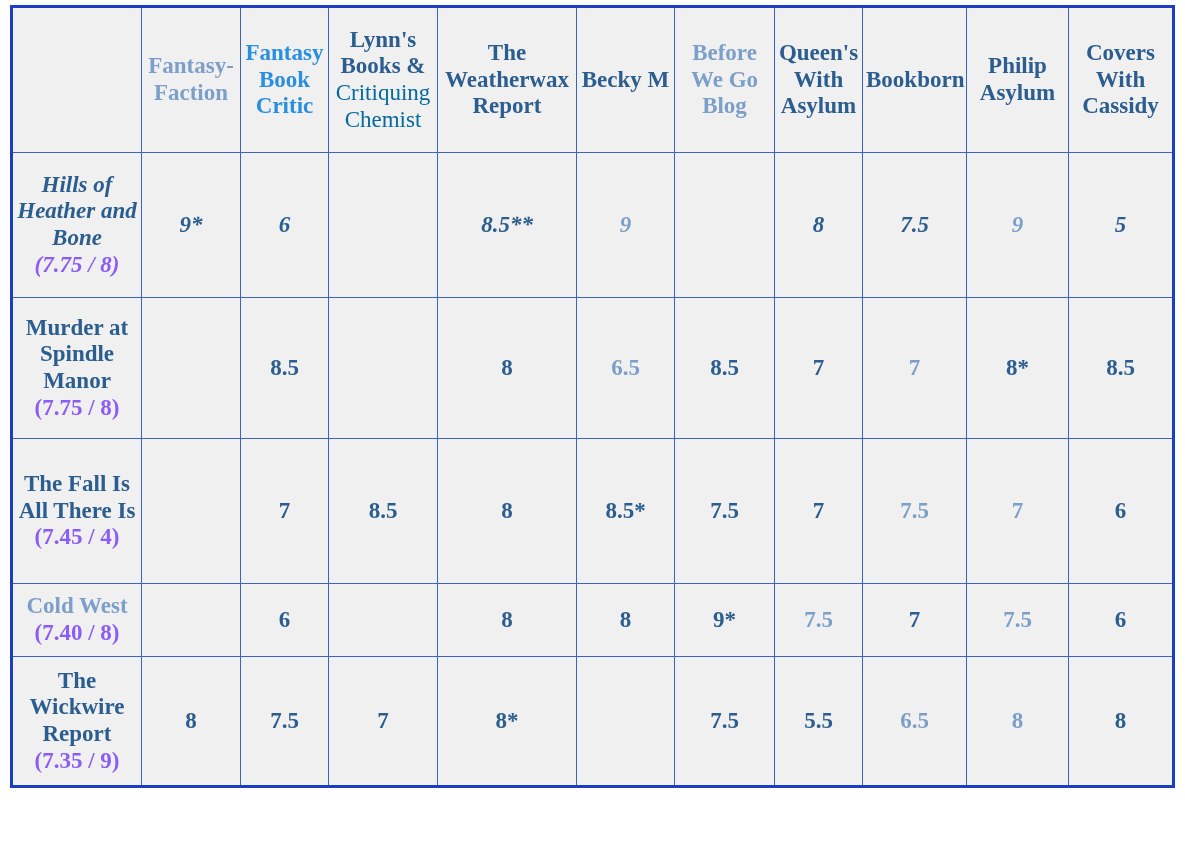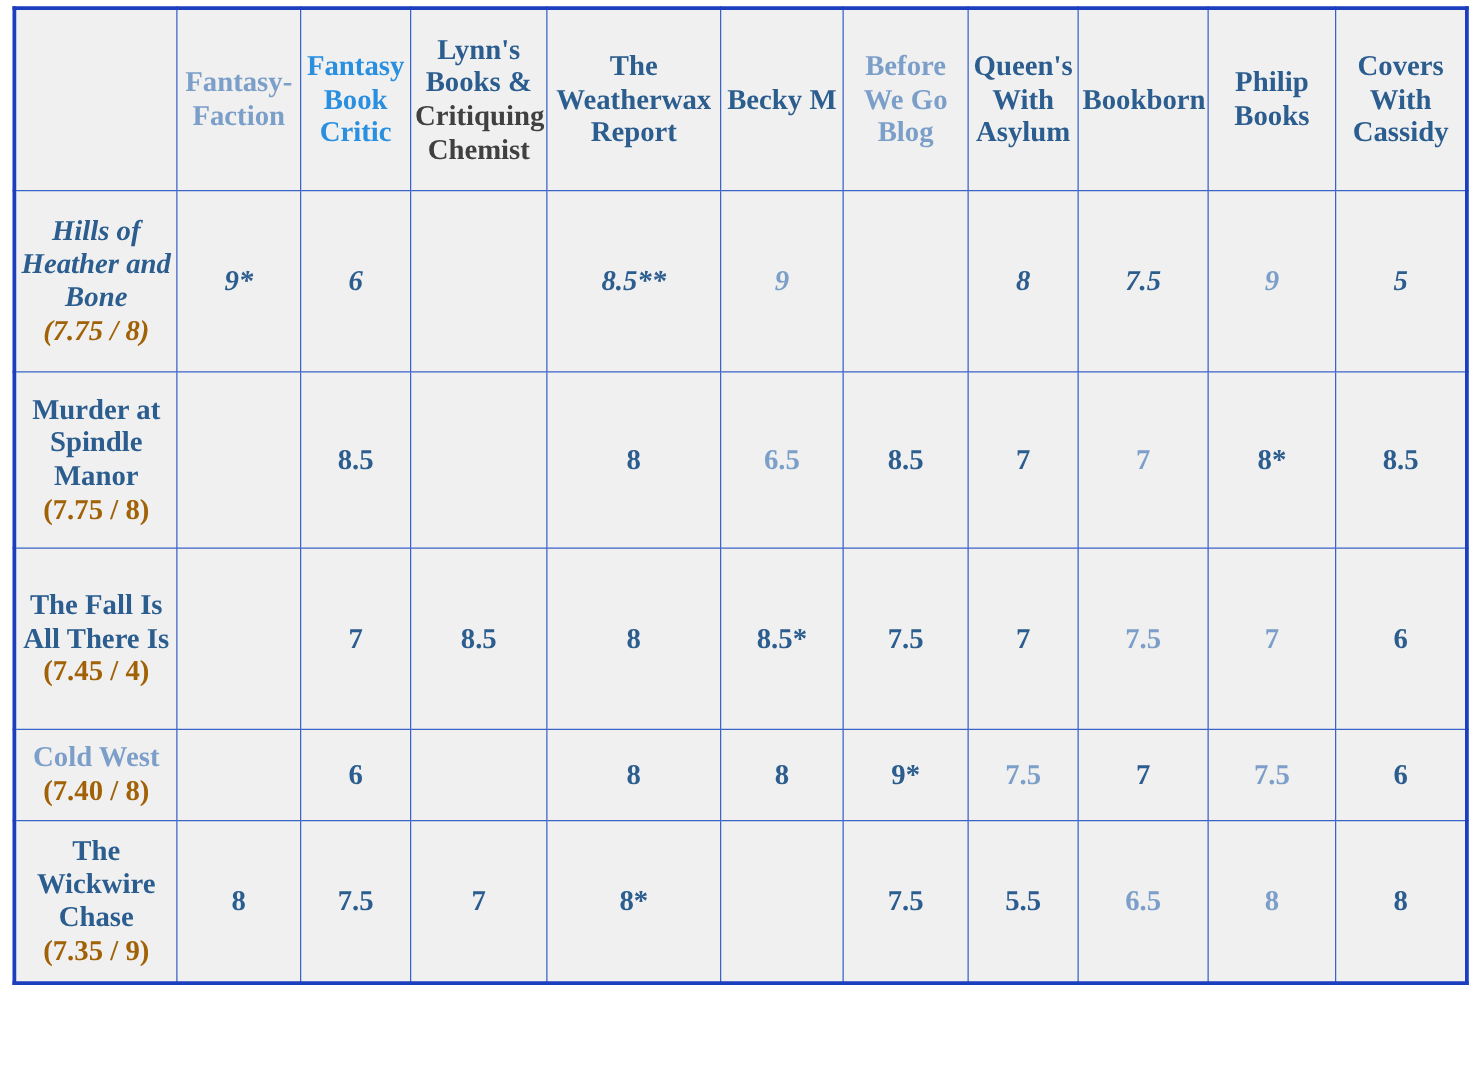--- a/index.html
+++ b/index.html
@@ -65,31 +65,31 @@
   .hdr-dark   { color: #2c5d8f; }
   .hdr-light  { color: #7c9fc9; }
 
   .hdr-link {
     color: #2a8fdf;
     cursor: pointer;
     display: inline;
   }
 
   .hdr-sub {
-    color: #404040;
-    font-weight: bold;
+    color: #0369a1;
+    font-weight: normal;
   }
 
   
   td.rowtitle {
     color: #2c5d8f;
     line-height: 1.2;
   }
   td.rowtitle .score {
-    color: #a16207;
+    color: #8b5cf6;
     display: block;
     white-space: nowrap;
   }
   td.rowtitle.light { color: #7c9fc9; }
 
   
   td.val        { color: #2c5d8f; }
   td.val.light  { color: #7c9fc9; }
   td.val.empty  { color: transparent; }
 
@@ -124,21 +124,21 @@
         <th class="corner"></th>
 
       <th class="hdr-light"><span>Fantasy-Faction</span></th>
           <th class="hdr-dark"><span class="hdr-link">Fantasy Book Critic</span></th>
           <th class="hdr-dark"><span>Lynn's Books &amp;</span><br><span class="hdr-sub">Critiquing Chemist</span></th>
           <th class="hdr-dark"><span>The Weatherwax Report</span></th>
           <th class="hdr-dark"><span>Becky M</span></th>
           <th class="hdr-light"><span>Before We Go Blog</span></th>
           <th class="hdr-dark"><span>Queen's With Asylum</span></th>
           <th class="hdr-dark"><span>Bookborn</span></th>
-          <th class="hdr-dark"><span>Philip Books</span></th>
+          <th class="hdr-dark"><span>Philip Asylum</span></th>
           <th class="hdr-dark"><span>Covers With Cassidy</span></th>
         </tr>
     </thead>
     <tbody>
 
     <tr class="r0">
           <td class="rowtitle"><span>Hills of Heather and Bone</span><span class="score">(7.75 / 8)</span></td>
           <td class="val">9*</td>
           <td class="val">6</td>
           <td class="val empty"></td>
@@ -183,21 +183,21 @@
           <td class="val empty"></td>
           <td class="val">8</td>
           <td class="val">8</td>
           <td class="val">9*</td>
           <td class="val light">7.5</td>
           <td class="val">7</td>
           <td class="val light">7.5</td>
           <td class="val">6</td>
         </tr>
         <tr class="r5">
-          <td class="rowtitle"><span>The Wickwire Chase</span><span class="score">(7.35 / 9)</span></td>
+          <td class="rowtitle"><span>The Wickwire Report</span><span class="score">(7.35 / 9)</span></td>
           <td class="val">8</td>
           <td class="val">7.5</td>
           <td class="val">7</td>
           <td class="val">8*</td>
           <td class="val empty"></td>
           <td class="val">7.5</td>
           <td class="val">5.5</td>
           <td class="val light">6.5</td>
           <td class="val light">8</td>
           <td class="val">8</td>

